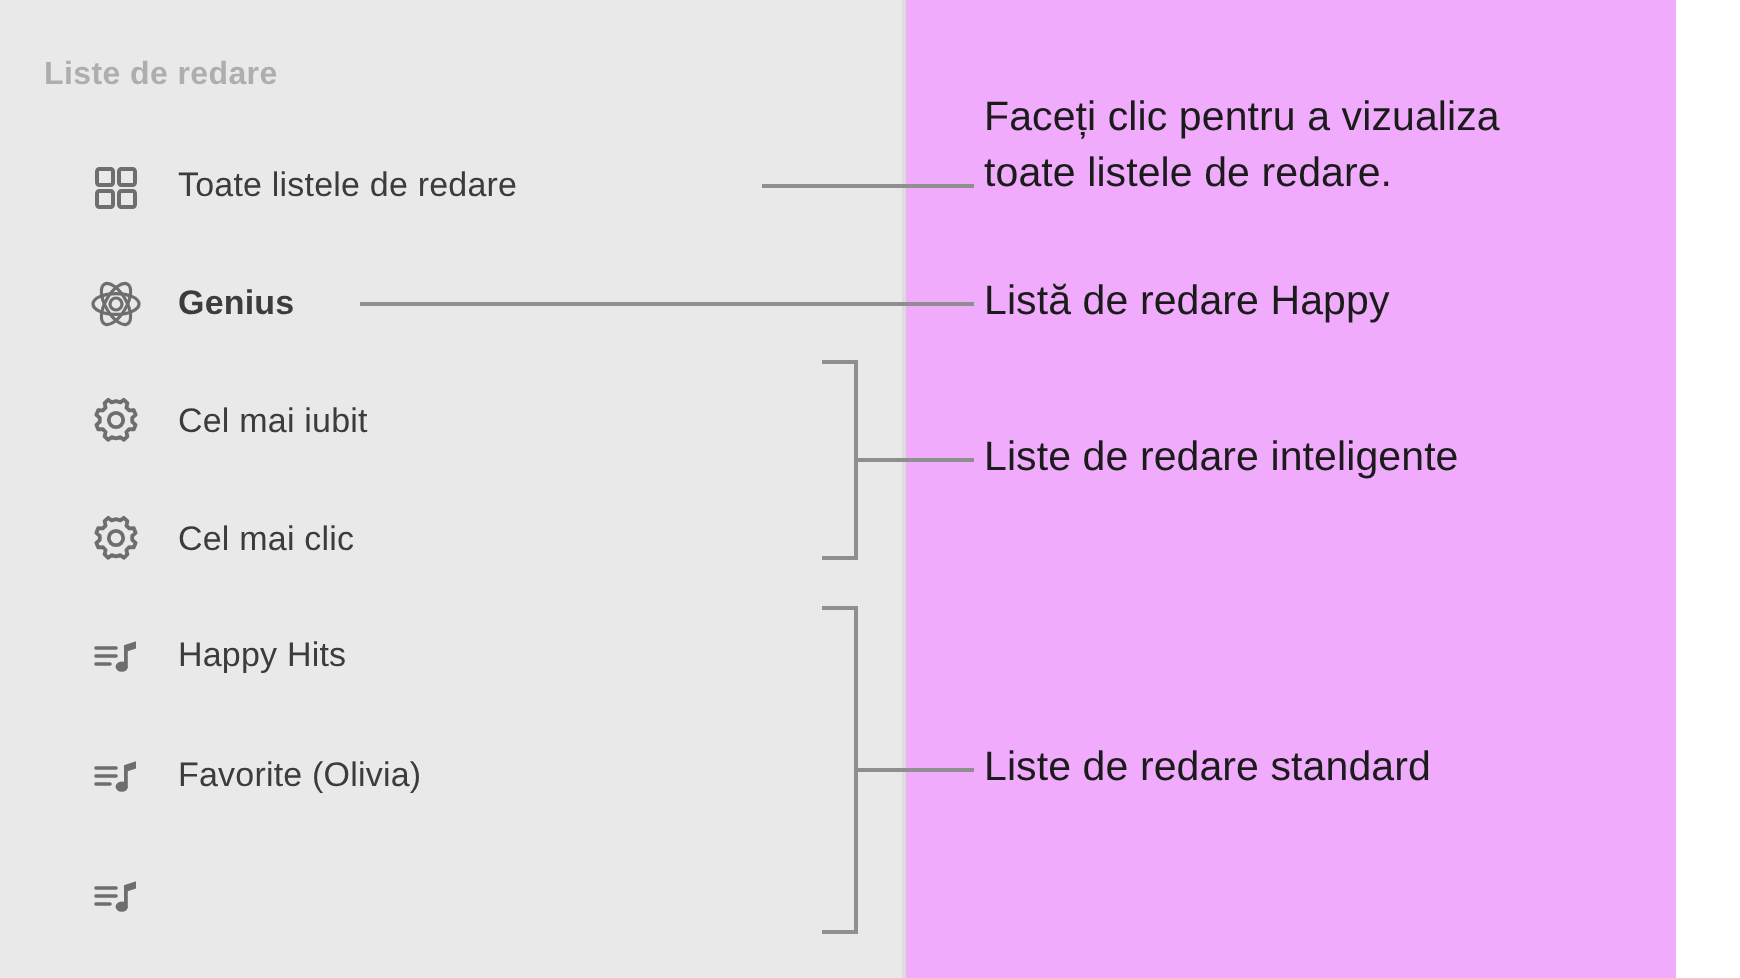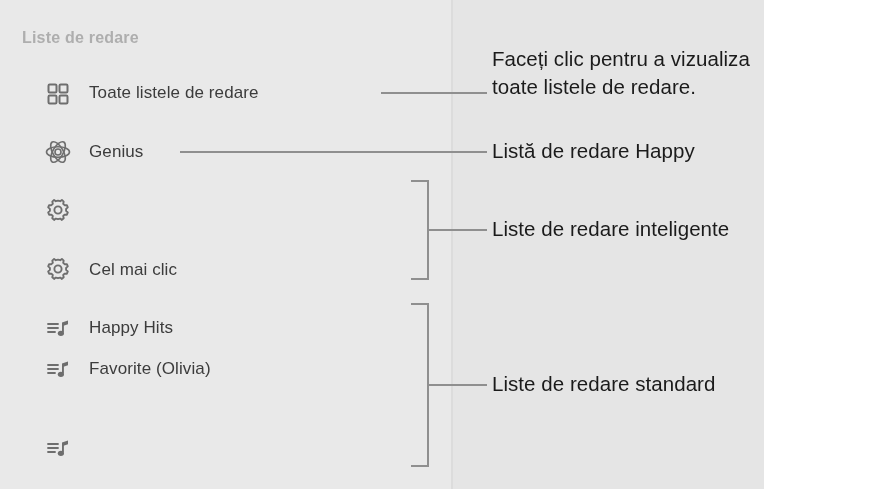--- a/index.html
+++ b/index.html
@@ -8,24 +8,24 @@
     background: #ffffff;
   }
   body {
     width: 870px;
     height: 489px;
     font-family: "Liberation Sans", sans-serif;
     -webkit-font-smoothing: antialiased;
   }
   #stage {
     position: relative;
-    width: 764px;
+    width: 838px;
     height: 489px;
     overflow: hidden;
-    background: #e5e5e5;
+    background: #f0abfc;
   }
 
   
   #sidebar {
     position: absolute;
     left: 0;
     top: 0;
     width: 453px;
     height: 489px;
     background: #e9e9e9;
@@ -111,21 +111,21 @@
         <svg viewBox="0 0 28 28" width="28" height="28">
           <rect x="4.5" y="5.5" width="8" height="8" rx="1.2" fill="none" stroke="#6e6e6e" stroke-width="2"></rect>
           <rect x="15.5" y="5.5" width="8" height="8" rx="1.2" fill="none" stroke="#6e6e6e" stroke-width="2"></rect>
           <rect x="4.5" y="16.5" width="8" height="8" rx="1.2" fill="none" stroke="#6e6e6e" stroke-width="2"></rect>
           <rect x="15.5" y="16.5" width="8" height="8" rx="1.2" fill="none" stroke="#6e6e6e" stroke-width="2"></rect>
         </svg>
       </span>
       <span class="label">Toate listele de redare</span>
     </div>
 
-    <div class="row" style="top:135px; width:453px;">
+    <div class="row" style="top:135px; width:453px;font-weight:bold;">
       <span class="ico">
         <svg viewBox="0 0 28 28" width="28" height="28">
           <g fill="none" stroke="#6e6e6e" stroke-width="1.6">
             <ellipse cx="14" cy="14" rx="11.5" ry="5.2"></ellipse>
             <ellipse cx="14" cy="14" rx="11.5" ry="5.2" transform="rotate(60 14 14)"></ellipse>
             <ellipse cx="14" cy="14" rx="11.5" ry="5.2" transform="rotate(120 14 14)"></ellipse>
             <circle cx="14" cy="14" r="3"></circle>
           </g>
         </svg>
       </span>
@@ -135,20 +135,21 @@
     <div class="row" style="top:194px; width:453px;">
       <span class="ico">
         <svg viewBox="0 0 28 28" width="28" height="28">
           <path fill="none" stroke="#6e6e6e" stroke-width="1.9" stroke-linejoin="round" d="M14 3.6 L16.2 4.2 L17.9 2.9 L19.7 4.6 L19.2 6.8 L20.6 8.2 L22.9 8.1 L23.8 10.4 L22.1 11.9 L22.1 13.9
                    L23.8 15.4 L22.9 17.7 L20.6 17.6 L19.2 19.0 L19.7 21.2 L17.9 22.9 L16.2 21.6 L14 22.2 L11.8 21.6
                    L10.1 22.9 L8.3 21.2 L8.8 19.0 L7.4 17.6 L5.1 17.7 L4.2 15.4 L5.9 13.9 L5.9 11.9 L4.2 10.4
                    L5.1 8.1 L7.4 8.2 L8.8 6.8 L8.3 4.6 L10.1 2.9 L11.8 4.2 Z"></path>
           <circle cx="14" cy="13" r="3.6" fill="none" stroke="#6e6e6e" stroke-width="1.9"></circle>
         </svg>
       </span>
+      <span class="label">Cel mai iubit</span>
     </div>
 
     <div class="row" style="top:253px; width:453px;">
       <span class="ico">
         <svg viewBox="0 0 28 28" width="28" height="28">
           <path fill="none" stroke="#6e6e6e" stroke-width="1.9" stroke-linejoin="round" d="M14 3.6 L16.2 4.2 L17.9 2.9 L19.7 4.6 L19.2 6.8 L20.6 8.2 L22.9 8.1 L23.8 10.4 L22.1 11.9 L22.1 13.9
                    L23.8 15.4 L22.9 17.7 L20.6 17.6 L19.2 19.0 L19.7 21.2 L17.9 22.9 L16.2 21.6 L14 22.2 L11.8 21.6
                    L10.1 22.9 L8.3 21.2 L8.8 19.0 L7.4 17.6 L5.1 17.7 L4.2 15.4 L5.9 13.9 L5.9 11.9 L4.2 10.4
                    L5.1 8.1 L7.4 8.2 L8.8 6.8 L8.3 4.6 L10.1 2.9 L11.8 4.2 Z"></path>
           <circle cx="14" cy="13" r="3.6" fill="none" stroke="#6e6e6e" stroke-width="1.9"></circle>
@@ -166,21 +167,21 @@
             <line x1="4" y1="18" x2="11" y2="18"></line>
           </g>
           <path d="M18 8.6 L24 6.6 L24 10.2 L18 12.2 Z" fill="#6e6e6e"></path>
           <rect x="18" y="9" width="1.9" height="9.4" fill="#6e6e6e"></rect>
           <ellipse cx="16.9" cy="19.3" rx="3.1" ry="2.6" fill="#6e6e6e"></ellipse>
         </svg>
       </span>
       <span class="label">Happy Hits</span>
     </div>
 
-    <div class="row" style="top:352px; width:453px;">
+    <div class="row" style="top:371px; width:453px;">
       <span class="ico">
         <svg viewBox="0 0 28 28" width="28" height="28">
           <g stroke="#6e6e6e" stroke-width="1.8" stroke-linecap="round">
             <line x1="4" y1="10" x2="14" y2="10"></line>
             <line x1="4" y1="14" x2="14" y2="14"></line>
             <line x1="4" y1="18" x2="11" y2="18"></line>
           </g>
           <path d="M18 8.6 L24 6.6 L24 10.2 L18 12.2 Z" fill="#6e6e6e"></path>
           <rect x="18" y="9" width="1.9" height="9.4" fill="#6e6e6e"></rect>
           <ellipse cx="16.9" cy="19.3" rx="3.1" ry="2.6" fill="#6e6e6e"></ellipse>

